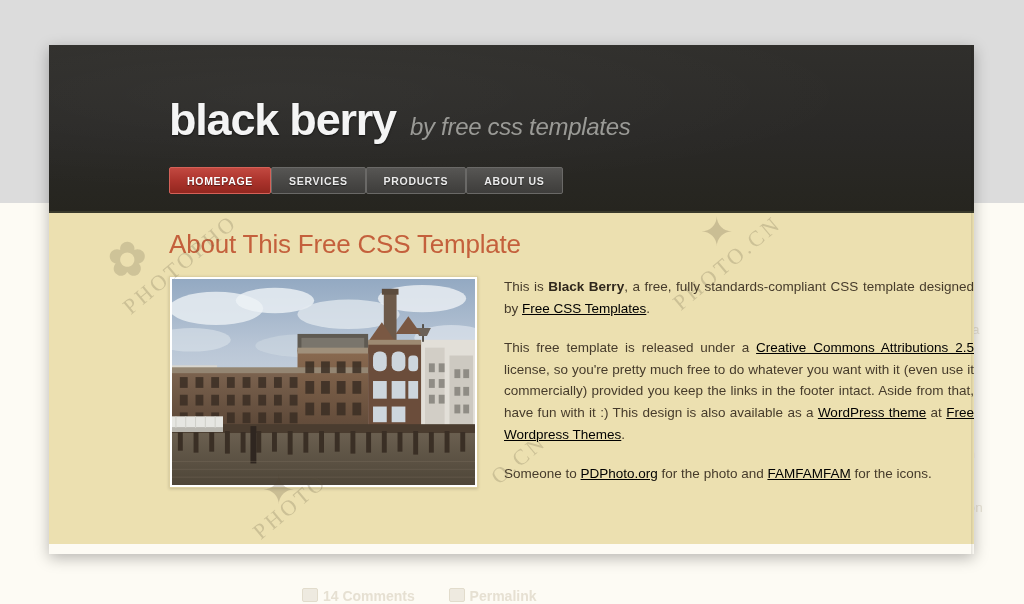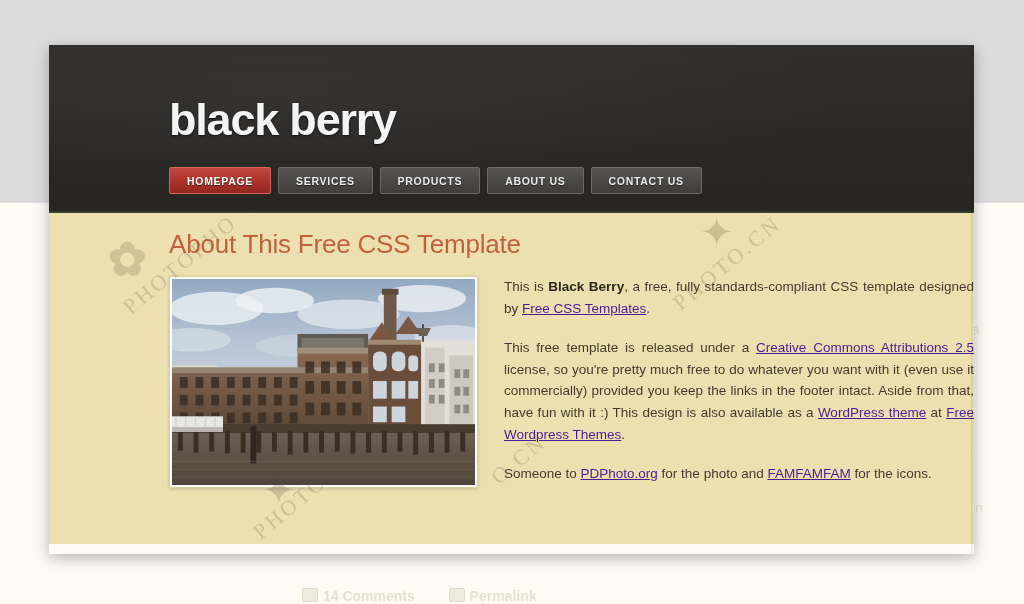--- a/index.html
+++ b/index.html
@@ -110,21 +110,20 @@
     color: #9a9a96;
     letter-spacing: -.3px;
   }
 
   
   #nav {
     position: absolute;
     left: 120px;
     top: 122px;
     display: flex;
-    gap: 7px;
   }
   .nav-item {
     display: flex;
     align-items: center;
     justify-content: center;
     height: 27px;
     padding: 0 17px;
     font-size: 10.5px;
     font-weight: bold;
     letter-spacing: .7px;
@@ -196,21 +195,21 @@
     margin-left: 26px;
     width: 500px;
     font-size: 13.5px;
     line-height: 1.62;
     color: #463b2b;
     text-align: justify;
   }
   #text-col p { margin: 0 0 17px 0; }
   #text-col p:last-child { margin-bottom: 0; }
   #text-col a {
-    color: #4c1d95;
+    color: #000000;
     text-decoration: underline;
     cursor: pointer;
   }
   #text-col b { font-weight: bold; color: #2f271c; }
 
   
   #card-edge {
     position: absolute;
     right: 0; top: 0;
     width: 3px; height: 100%;
@@ -272,28 +271,28 @@
     <span style="display:inline-block;width:26px;"></span>
     <span class="gicon"></span><span>Permalink</span>
   </div>
 </div>
 
 <div id="site">
 
   <div id="header">
     <div id="logo-wrap">
       <div id="logo">black berry</div>
+      <div id="tagline">by free css templates</div>
     </div>
 
     <div id="nav">
       <div class="nav-item active">HOMEPAGE</div>
       <div class="nav-item">SERVICES</div>
       <div class="nav-item">PRODUCTS</div>
       <div class="nav-item">ABOUT US</div>
-      <div class="nav-item">CONTACT US</div>
     </div>
   </div>
 
 
   <div id="content">
     <h1 id="post-title">About This Free CSS Template</h1>
 
     <div id="post-body">
 
       <div id="photo-col">

